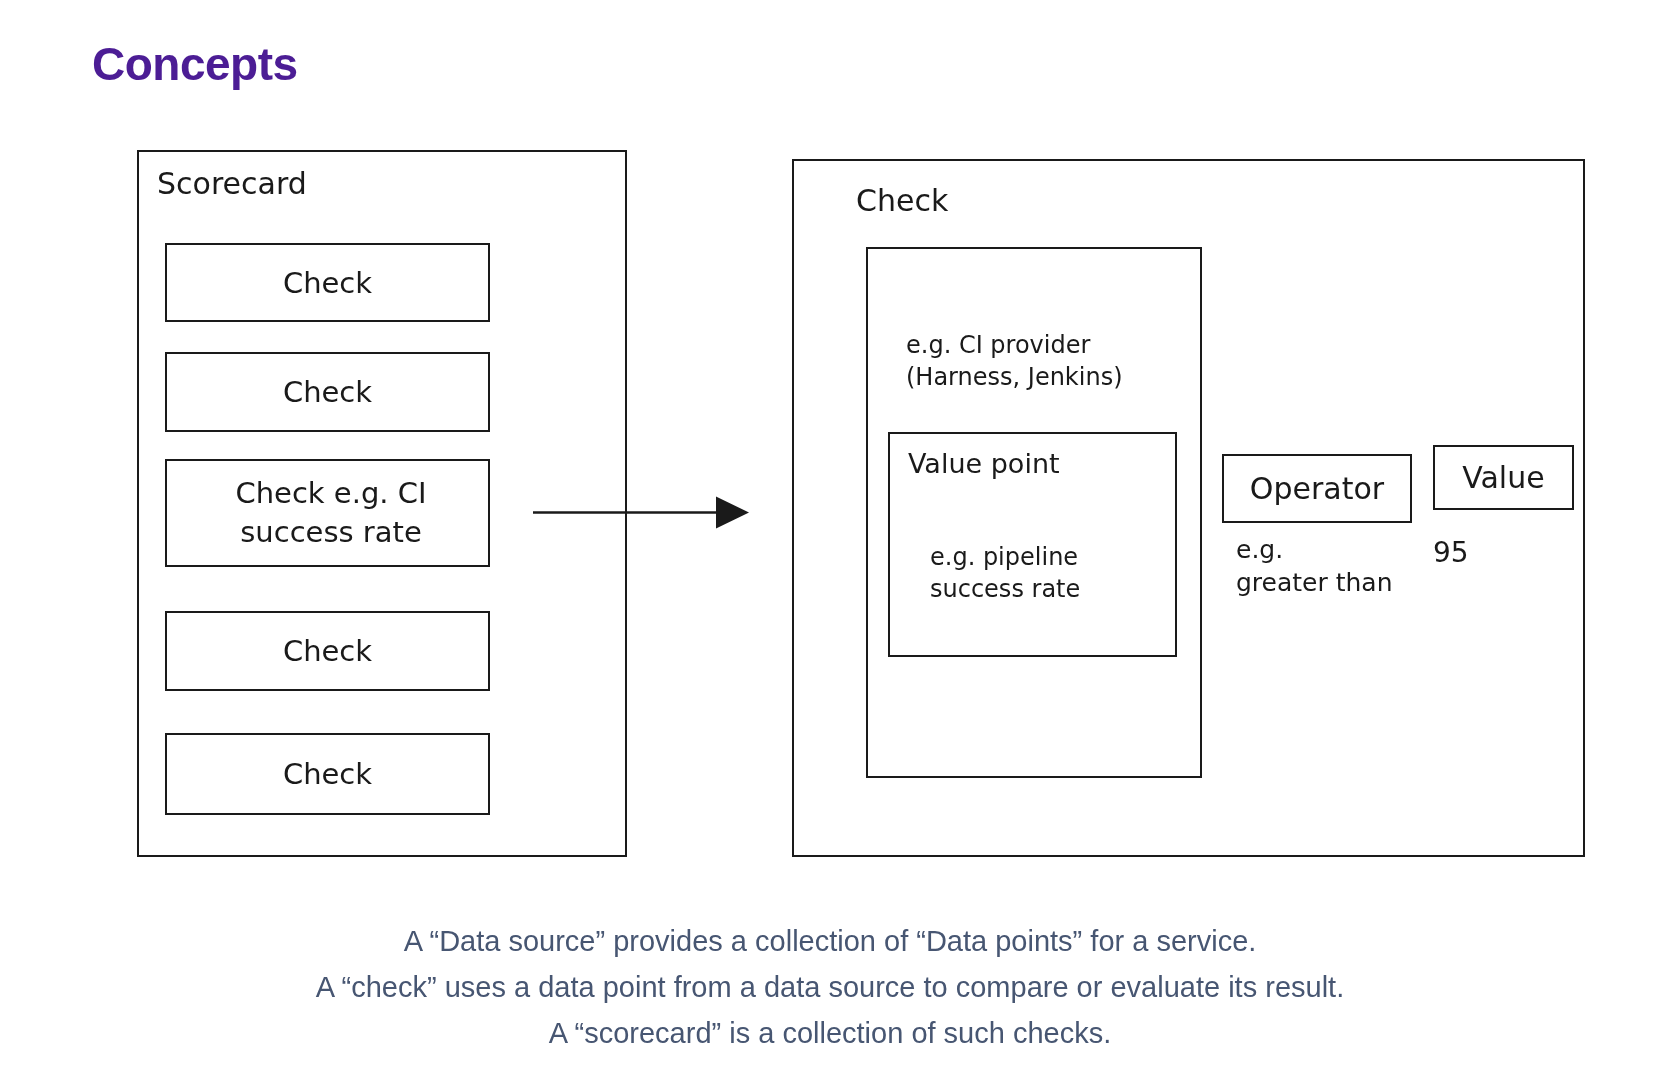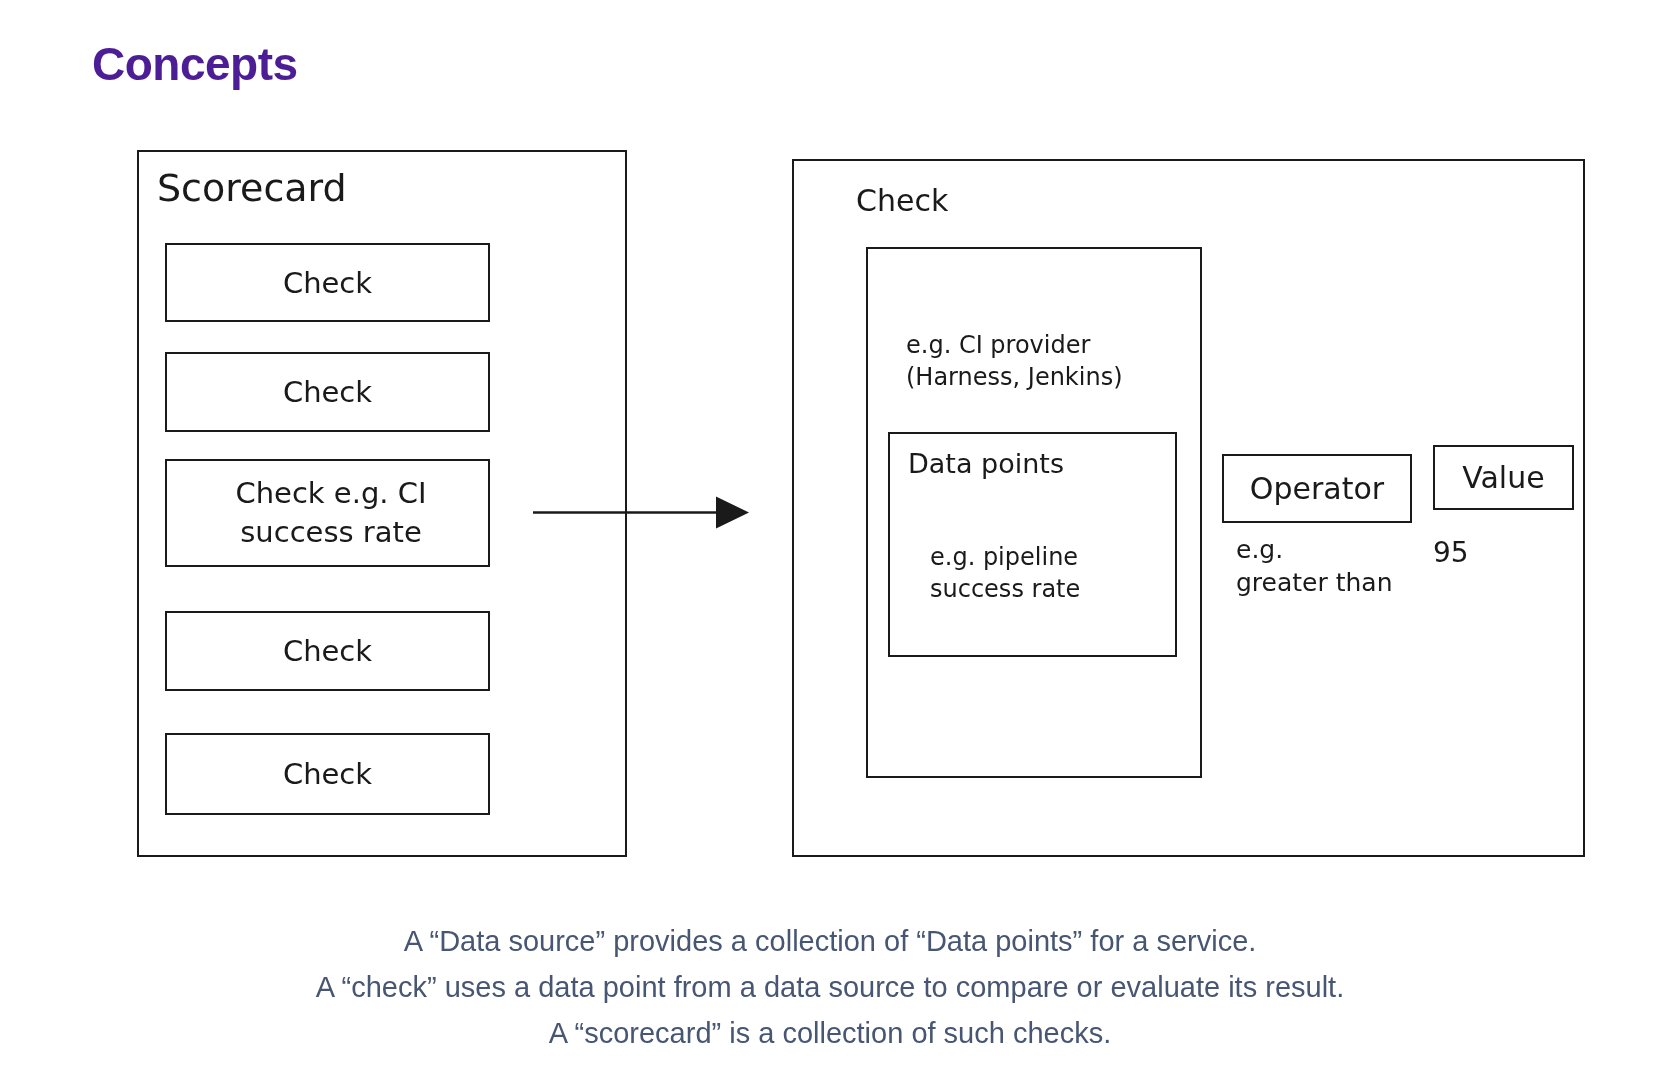--- a/index.html
+++ b/index.html
@@ -40,21 +40,21 @@
   .center-label {
     display: flex;
     align-items: center;
     justify-content: center;
     text-align: center;
   }
   .preline { white-space: pre-line; }
 
   
   .scorecard-box { left: 137px; top: 150px; width: 490px; height: 707px; }
-  .scorecard-label { left: 157px; top: 166px; font-size: 38px; }
+  .scorecard-label { left: 157px; top: 166px; font-size: 30px; }
   .check-item { left: 165px; width: 325px; font-size: 29px; }
   .check-1 { top: 243px; height: 79px; }
   .check-2 { top: 352px; height: 80px; }
   .check-3 { top: 459px; height: 108px; line-height: 1.35; padding-left: 7px; }
   .check-4 { top: 611px; height: 80px; }
   .check-5 { top: 733px; height: 82px; }
 
   
   .flow-arrow { left: 530px; top: 490px; }
 
@@ -110,21 +110,21 @@
   </svg>
 
   <div class="abs dbox checkpanel-box"></div>
   <div class="abs hand checkpanel-label">Check</div>
 
   <div class="abs dbox datasource-box"></div>
   <div class="abs hand datasource-example preline">e.g. CI provider
 (Harness, Jenkins)</div>
 
   <div class="abs dbox datapoint-box"></div>
-  <div class="abs hand datapoint-label">Data points</div>
+  <div class="abs hand datapoint-label">Value point</div>
   <div class="abs hand datapoint-example preline">e.g. pipeline
 success rate</div>
 
   <div class="abs dbox hand center-label operator-box">Operator</div>
   <div class="abs hand operator-example preline">e.g.
 greater than</div>
 
   <div class="abs dbox hand center-label value-box">Value</div>
   <div class="abs hand value-example">95</div>
 

